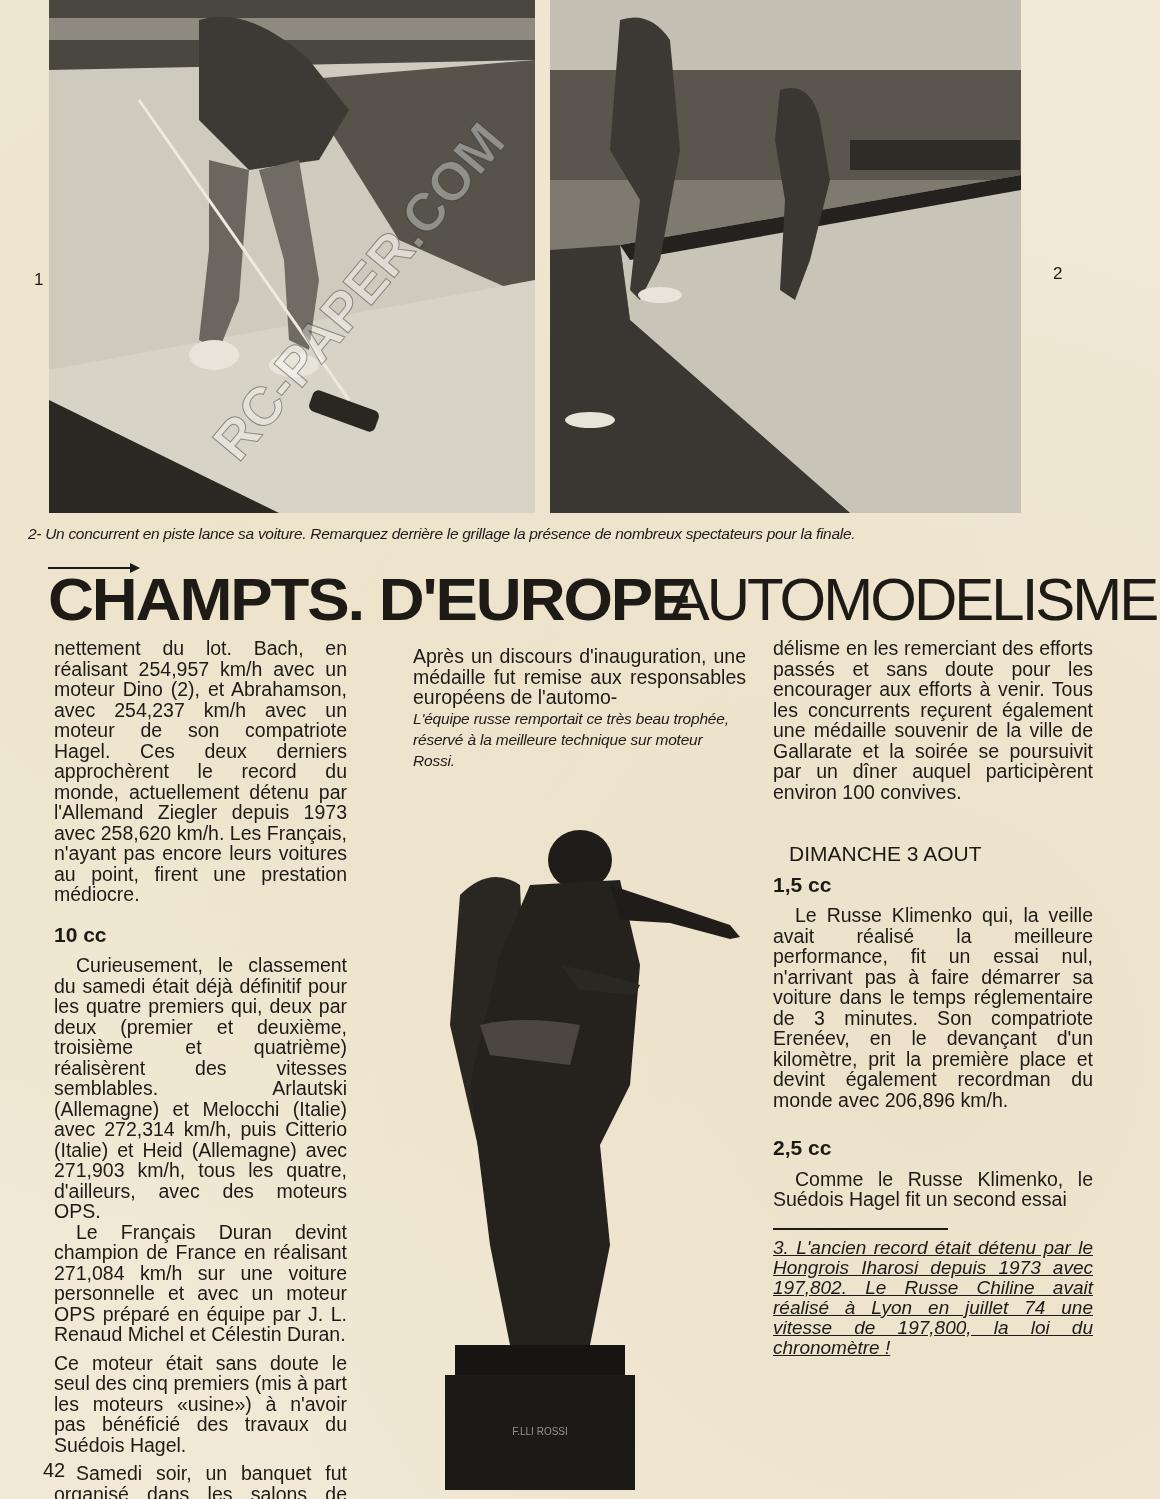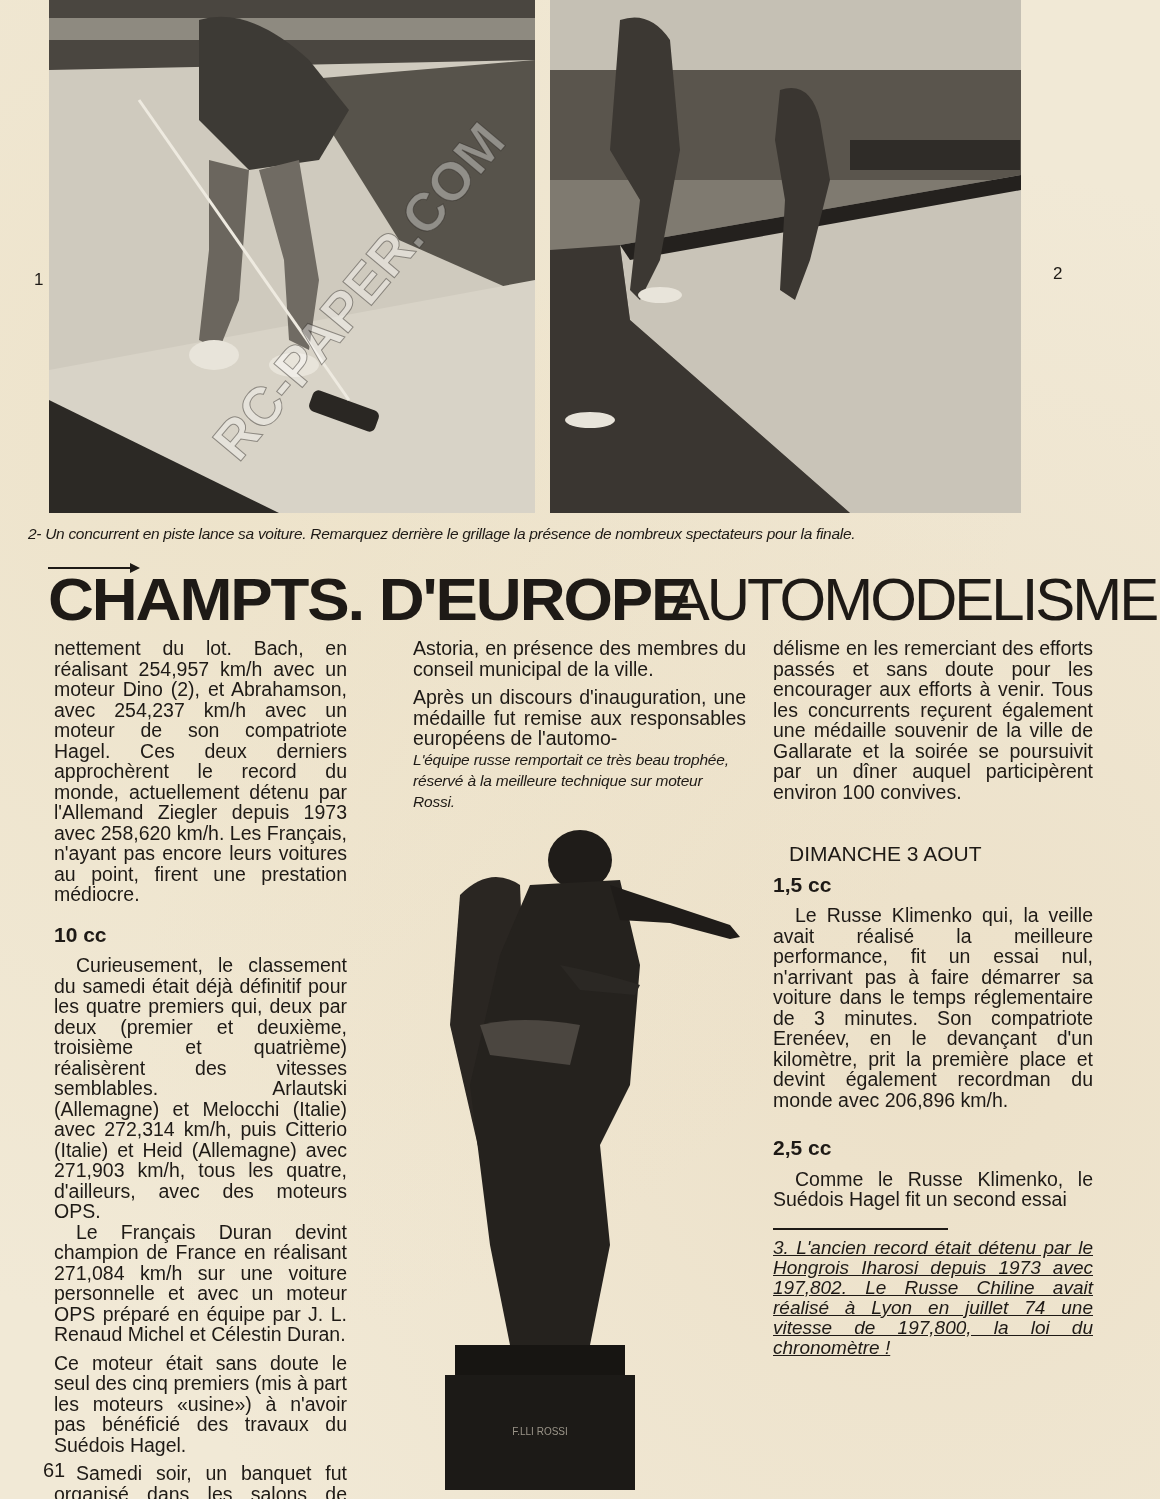--- a/index.html
+++ b/index.html
@@ -115,21 +115,20 @@
   <p class="indent">Curieusement, le classement du samedi était déjà définitif pour les quatre premiers qui, deux par deux (premier et deuxième, troisième et quatrième) réalisèrent des vitesses semblables. Arlautski (Allemagne) et Melocchi (Italie) avec 272,314 km/h, puis Citterio (Italie) et Heid (Allemagne) avec 271,903 km/h, tous les quatre, d'ailleurs, avec des moteurs OPS.</p>
   <p class="indent">Le Français Duran devint champion de France en réalisant 271,084 km/h sur une voiture personnelle et avec un moteur OPS préparé en équipe par J. L. Renaud Michel et Célestin Duran.</p>
   <div class="gap"></div>
   <p>Ce moteur était sans doute le seul des cinq premiers (mis à part les moteurs «usine») à n'avoir pas bénéficié des travaux du Suédois Hagel.</p>
   <div class="gap"></div>
   <p class="indent">Samedi soir, un banquet fut organisé dans les salons de l'hôtel</p>
 
 </div>
 
 <div id="col2" class="col">
-  <p>Astoria, en présence des membres du conseil municipal de la ville.</p>
   <div class="gap"></div>
   <p>Après un discours d'inauguration, une médaille fut remise aux responsables européens de l'automo-</p>
   <p class="photo-caption">L'équipe russe remportait ce très beau trophée, réservé à la meilleure technique sur moteur Rossi.</p>
 </div>
 
 <div id="statue">
   <svg viewBox="0 0 320 665">
     <path d="M30 70 Q60 40 90 60 L100 300 L50 330 L20 200 Z" fill="#2a2622"></path>
     <ellipse cx="150" cy="35" rx="32" ry="30" fill="#1f1c19"></ellipse>
     <path d="M100 60 L190 55 L210 140 L200 260 L170 320 L180 420 L160 520 L80 520 L60 420 L40 260 L70 130 Z" fill="#25221e"></path>
@@ -148,13 +147,13 @@
   <div class="section-head">DIMANCHE 3 AOUT</div>
   <div class="subhead" style="margin-top:4px">1,5 cc</div>
   <p class="indent">Le Russe Klimenko qui, la veille avait réalisé la meilleure performance, fit un essai nul, n'arrivant pas à faire démarrer sa voiture dans le temps réglementaire de 3 minutes. Son compatriote Erenéev, en le devançant d'un kilomètre, prit la première place et devint également recordman du monde avec 206,896 km/h.</p>
   <div class="gap"></div>
   <div class="subhead">2,5 cc</div>
   <p class="indent">Comme le Russe Klimenko, le Suédois Hagel fit un second essai</p>
   <div class="footnote-rule" style="margin-top:18px"></div>
   <p class="footnote">3. L'ancien record était détenu par le Hongrois Iharosi depuis 1973 avec 197,802. Le Russe Chiline avait réalisé à Lyon en juillet 74 une vitesse de 197,800, la loi du chronomètre !</p>
 </div>
 
-<div class="page-num">61</div>
+<div class="page-num">42</div>
 
 </body></html>

